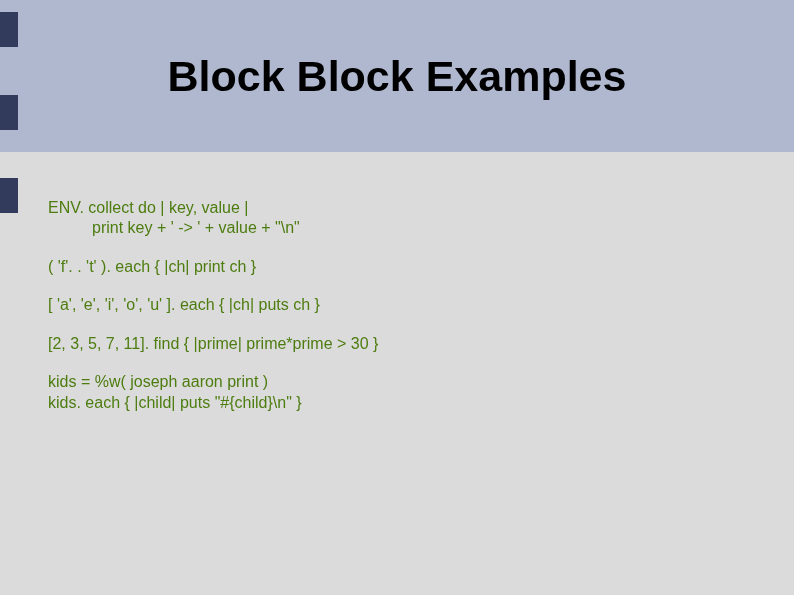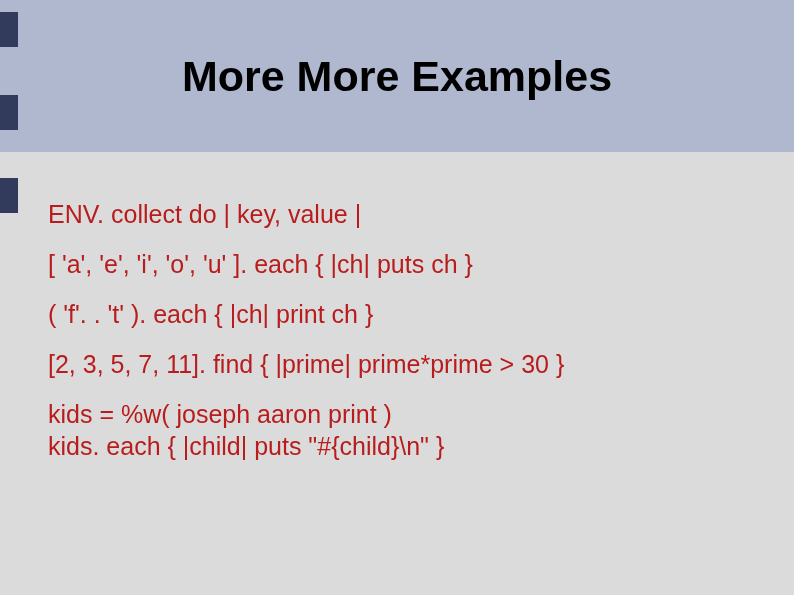--- a/index.html
+++ b/index.html
@@ -37,50 +37,51 @@
     font-size: 43px;
     font-weight: bold;
     color: #000;
     letter-spacing: 0px;
   }
   .content {
     position: absolute;
     top: 198px;
     left: 48px;
     width: 700px;
-    font-size: 25px;
-    color: #b91c1c;
+    font-size: 16px;
+    color: #4d7c0f;
     line-height: 1.28;
   }
   .content p {
     margin-bottom: 0;
   }
   .block { margin-bottom: 18px; }
   .indent { padding-left: 44px; }
 </style>
 </head>
 <body>
 
 <div class="header-band"></div>
 
 <div class="left-accent accent-1"></div>
 <div class="left-accent accent-2"></div>
 <div class="left-accent accent-3"></div>
 
-<div class="title">More More Examples</div>
+<div class="title">Block Block Examples</div>
 
 <div class="content">
   <div class="block">
     <p>ENV. collect do | key, value |</p>
+    <p class="indent">print key + ' -&gt; ' + value + "\n"</p>
+  </div>
+  <div class="block">
+    <p>( 'f'. . 't' ). each { |ch| print ch }</p>
   </div>
   <div class="block">
     <p>[ 'a', 'e', 'i', 'o', 'u' ]. each { |ch| puts ch }</p>
-  </div>
-  <div class="block">
-    <p>( 'f'. . 't' ). each { |ch| print ch }</p>
   </div>
   <div class="block">
     <p>[2, 3, 5, 7, 11]. find { |prime| prime*prime &gt; 30 }</p>
   </div>
   <div class="block">
     <p>kids = %w( joseph aaron print )</p>
     <p>kids. each { |child| puts "#{child}\n" }</p>
   </div>
 </div>
 

